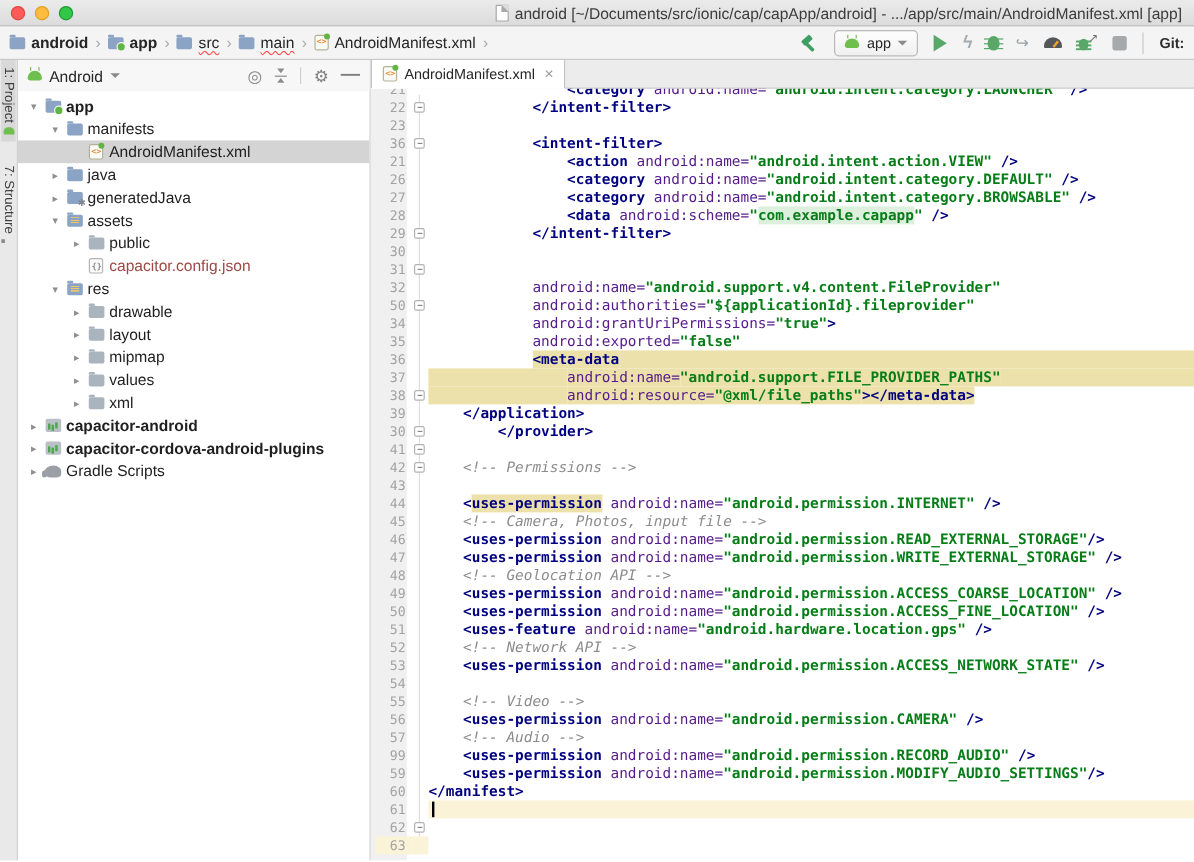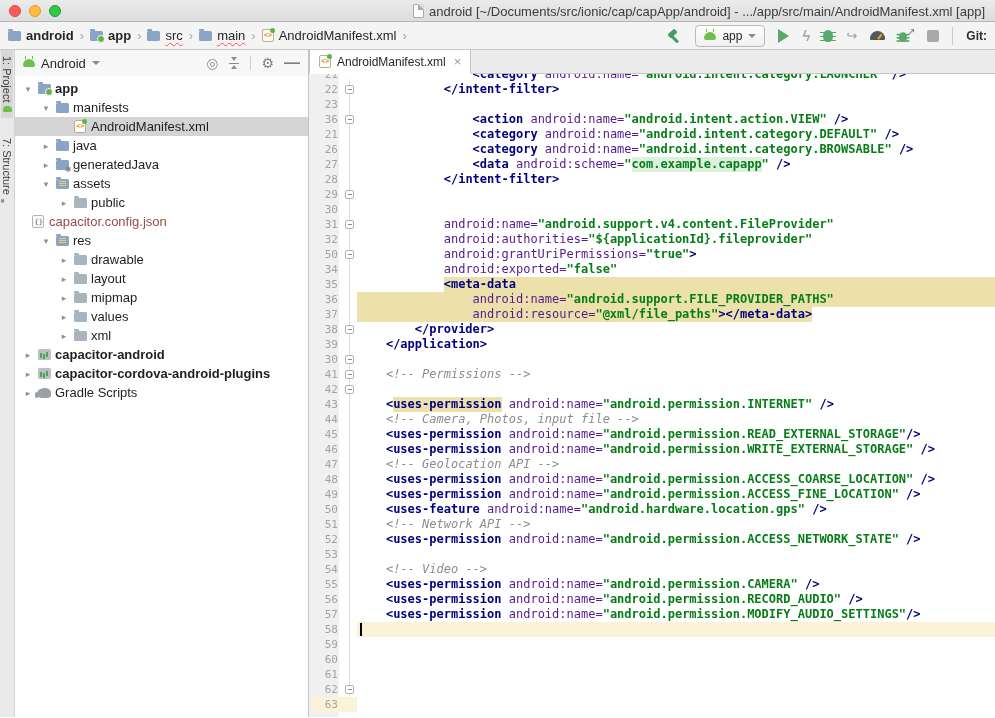--- a/index.html
+++ b/index.html
@@ -288,21 +288,21 @@
           </span>
           <span class="tree-label">assets</span>
         </div>
         <div class="tree-row" style="padding-left: 42px;">
           <span class="tree-arrow">▸</span>
           <span class="tree-icon">
             <span class="icon-folder gray"></span>
           </span>
           <span class="tree-label">public</span>
         </div>
-        <div class="tree-row" style="">
+        <div class="tree-row" style="padding-left: 42px;">
           <span class="tree-arrow"></span>
           <span class="tree-icon">
             <span class="icon-json"></span>
           </span>
           <span class="tree-label red">capacitor.config.json</span>
         </div>
         <div class="tree-row" style="padding-left: 24px;">
           <span class="tree-arrow">▾</span>
           <span class="tree-icon">
             <span class="icon-folder res"></span>
@@ -409,21 +409,21 @@
             <div class="g-row">48</div>
             <div class="g-row">49</div>
             <div class="g-row">50</div>
             <div class="g-row">51</div>
             <div class="g-row">52</div>
             <div class="g-row">53</div>
             <div class="g-row">54</div>
             <div class="g-row">55</div>
             <div class="g-row">56</div>
             <div class="g-row">57</div>
-            <div class="g-row">58</div>
+            <div class="g-row">99</div>
             <div class="g-row">59</div>
             <div class="g-row">60</div>
             <div class="g-row">61</div>
             <div class="g-row">62</div>
             <div class="g-row caret-row">63</div>
           </div>
         <div class="fold-col" id="folds">
             <div class="f-row"></div>
             <div class="f-row">
               <span class="fold-mark"></span>
@@ -497,20 +497,24 @@
               <span class="tk-v">"android.intent.category.LAUNCHER"</span>
               <span class="tk-p"> </span>
               <span class="tk-g">/&gt;</span>
             </div>
             <div class="code-line">
               <span class="tk-p">            </span>
               <span class="tk-g">&lt;/intent-filter&gt;</span>
             </div>
             <div class="code-line"></div>
             <div class="code-line">
+              <span class="tk-p">            </span>
+              <span class="tk-g">&lt;intent-filter&gt;</span>
+            </div>
+            <div class="code-line">
               <span class="tk-p">                </span>
               <span class="tk-g">&lt;action</span>
               <span class="tk-p"> </span>
               <span class="tk-a">android:name=</span>
               <span class="tk-v">"android.intent.action.VIEW"</span>
               <span class="tk-p"> </span>
               <span class="tk-g">/&gt;</span>
             </div>
             <div class="code-line">
               <span class="tk-p">                </span>
@@ -579,27 +583,27 @@
               <span class="tk-v bg-sel">"android.support.FILE_PROVIDER_PATHS"</span>
               <div class="fill-sel"></div>
             </div>
             <div class="code-line">
               <span class="tk-p bg-sel">                </span>
               <span class="tk-a bg-sel">android:resource=</span>
               <span class="tk-v bg-sel">"@xml/file_paths"</span>
               <span class="tk-g bg-sel">&gt;&lt;/meta-data&gt;</span>
             </div>
             <div class="code-line">
+              <span class="tk-p">    </span>
+              <span class="tk-g">&lt;/application&gt;</span>
+            </div>
+            <div class="code-line">
               <span class="tk-p">        </span>
               <span class="tk-g">&lt;/provider&gt;</span>
             </div>
-            <div class="code-line">
-              <span class="tk-p">    </span>
-              <span class="tk-g">&lt;/application&gt;</span>
-            </div>
             <div class="code-line"></div>
             <div class="code-line">
               <span class="tk-p">    </span>
               <span class="tk-c">&lt;!-- Permissions --&gt;</span>
             </div>
             <div class="code-line"></div>
             <div class="code-line">
               <span class="tk-p">    </span>
               <span class="tk-g">&lt;</span>
               <span class="tk-g bg-sel">uses-permission</span>
@@ -685,34 +689,41 @@
               <span class="tk-p">    </span>
               <span class="tk-g">&lt;uses-permission</span>
               <span class="tk-p"> </span>
               <span class="tk-a">android:name=</span>
               <span class="tk-v">"android.permission.CAMERA"</span>
               <span class="tk-p"> </span>
               <span class="tk-g">/&gt;</span>
             </div>
             <div class="code-line">
               <span class="tk-p">    </span>
+              <span class="tk-c">&lt;!-- Audio --&gt;</span>
+            </div>
+            <div class="code-line">
+              <span class="tk-p">    </span>
               <span class="tk-g">&lt;uses-permission</span>
               <span class="tk-p"> </span>
               <span class="tk-a">android:name=</span>
               <span class="tk-v">"android.permission.RECORD_AUDIO"</span>
               <span class="tk-p"> </span>
               <span class="tk-g">/&gt;</span>
             </div>
             <div class="code-line">
               <span class="tk-p">    </span>
               <span class="tk-g">&lt;uses-permission</span>
               <span class="tk-p"> </span>
               <span class="tk-a">android:name=</span>
               <span class="tk-v">"android.permission.MODIFY_AUDIO_SETTINGS"</span>
               <span class="tk-g">/&gt;</span>
+            </div>
+            <div class="code-line">
+              <span class="tk-g">&lt;/manifest&gt;</span>
             </div>
             <div class="code-line caret-row">
               <span class="caret"></span>
             </div>
           </div>
       </div>
     </div>
   </div>
 </div>
 

